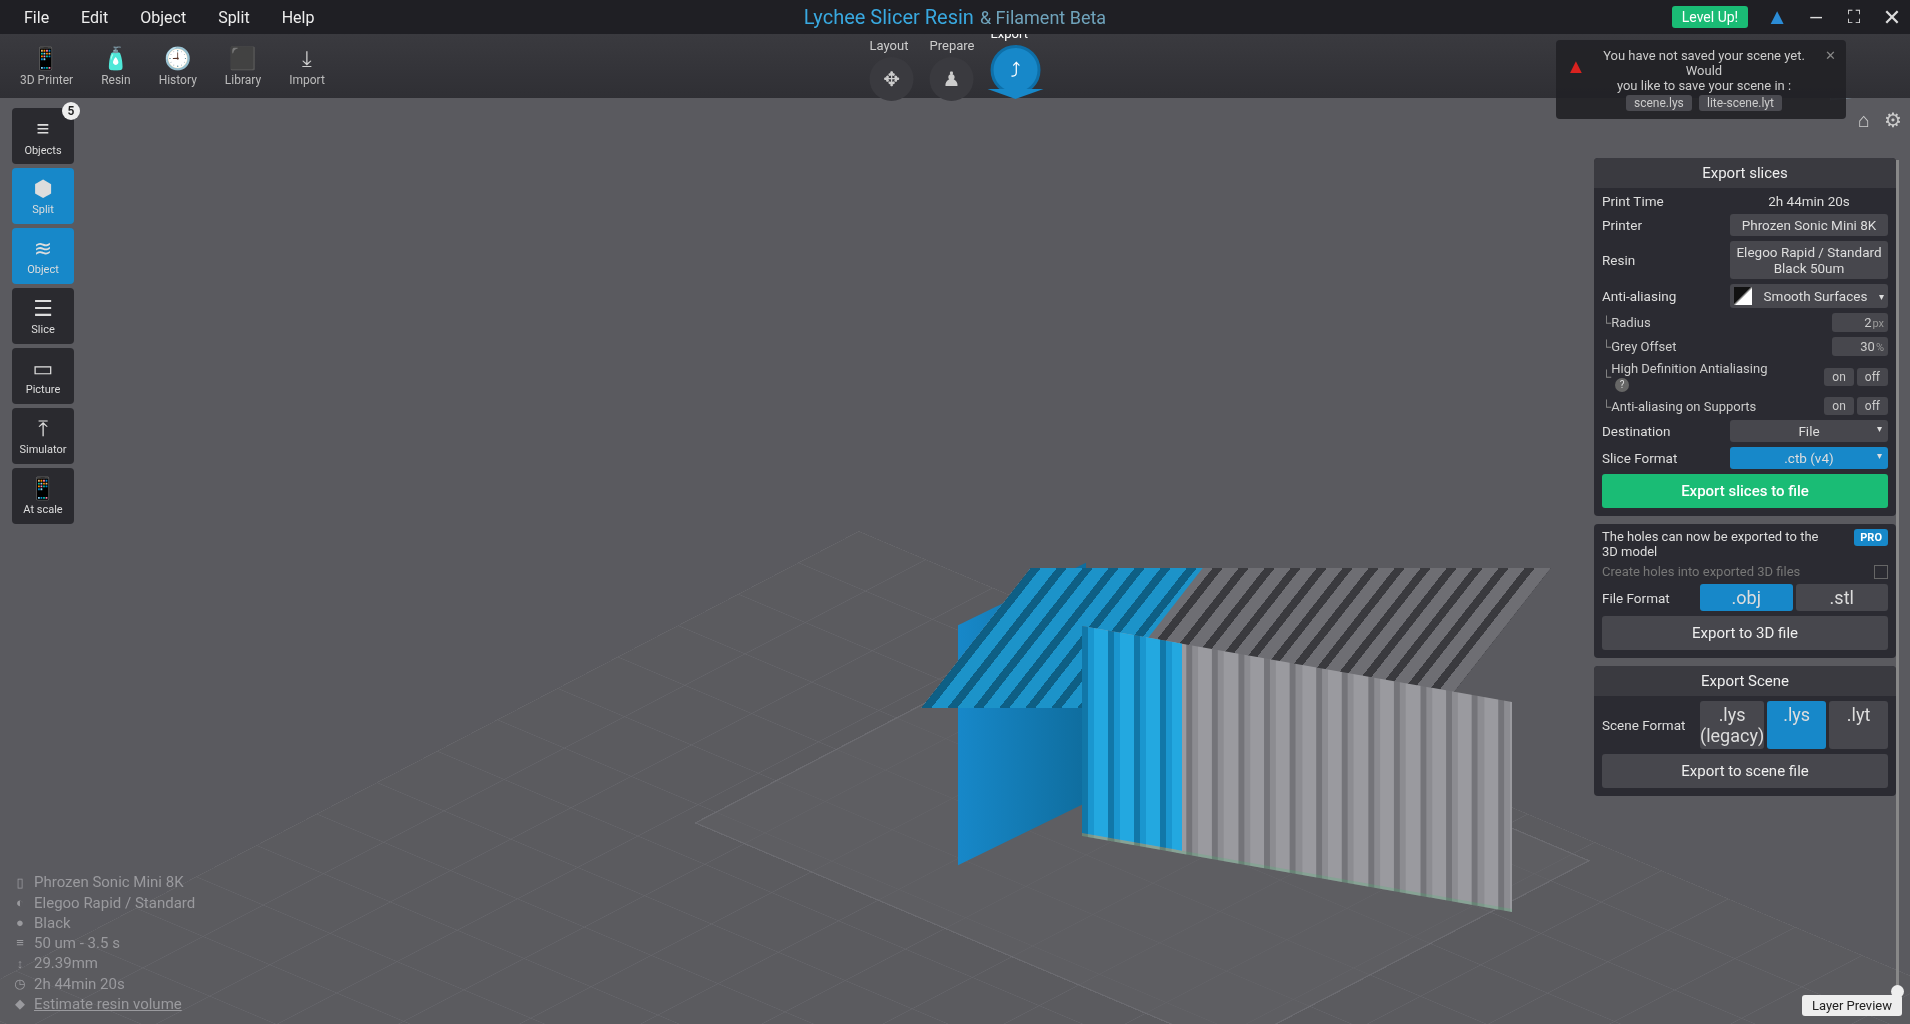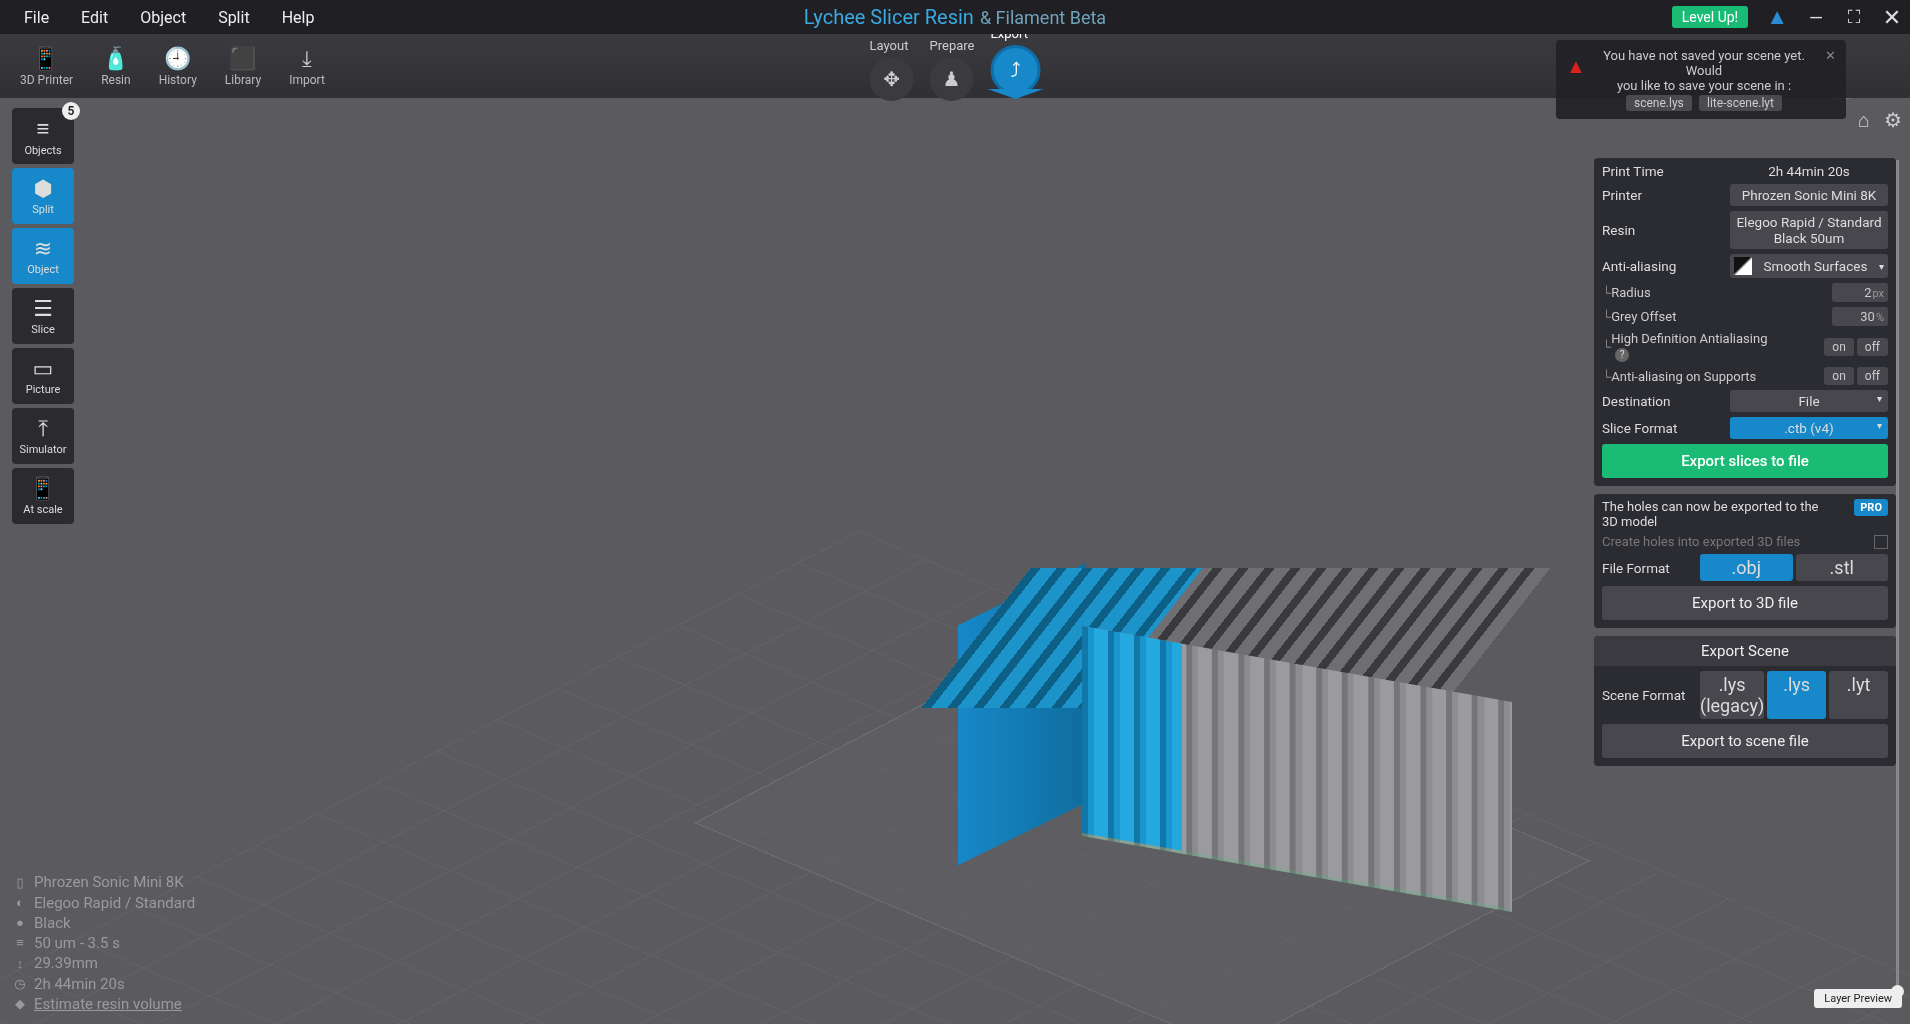--- a/index.html
+++ b/index.html
@@ -90,21 +90,21 @@
 .opt.sel { background:#1788c9; }
 .pro { background:#1788c9; color:#fff; font-size:11px; font-weight:700; padding:2px 6px; border-radius:3px; }
 .cbrow { display:flex; align-items:center; font-size:13px; color:#777; gap:4px; }
 .cb { width:14px; height:14px; border:1px solid #666; margin-left:auto; }
 .help { display:inline-block; width:14px; height:14px; border-radius:50%; background:#666; color:#ddd; font-size:10px; text-align:center; line-height:14px; margin-left:4px; }
 
 
 .vslider { position:absolute; right:8px; top:160px; bottom:26px; width:8px; z-index:40; }
 .vslider .trk { position:absolute; top:0; bottom:0; left:2px; width:3px; background:#888; }
 .vslider .hnd { position:absolute; bottom:0; left:-3px; width:13px; height:13px; border-radius:50%; background:#eee; }
-.layerPrev { position:absolute; bottom:16px; right:8px; background:#eee; color:#222; font-size:11px; padding:3px 10px; border-radius:3px; z-index:60; }
+.layerPrev { position:absolute; bottom:8px; right:8px; background:#eee; color:#222; font-size:13px; padding:3px 10px; border-radius:3px; z-index:60; }
 
 
 .scene { position:absolute; top:98px; left:0; right:0; bottom:0; overflow:hidden; }
 .floor { position:absolute; left:50%; top:50%; width:2600px; height:2600px; transform:translate(-50%,-18%) rotateX(62deg) rotateZ(42deg); background:
  linear-gradient(#6e6e73 1px,transparent 1px) 0 0/90px 90px,
  linear-gradient(90deg,#6e6e73 1px,transparent 1px) 0 0/90px 90px,
  #5a5a5f; opacity:.55; }
 .plate { position:absolute; left:50%; top:50%; width:720px; height:540px; transform:translate(-24%,2%) rotateX(62deg) rotateZ(42deg); background:#5f5f64; border:2px solid #7a7a80; opacity:.5; }
 .model { position:absolute; left:960px; top:470px; width:560px; height:340px; }
 .mtop { position:absolute; top:0; left:16px; width:520px; height:140px; transform:skewX(-38deg); background:repeating-linear-gradient(90deg,#3a3a3e 0 10px,#6e6e73 10px 26px); }
@@ -265,20 +265,21 @@
       <span>2h 44min 20s</span>
     </div>
   <div class="row">
       <span class="ic">◆</span>
       <span class="est">Estimate resin volume</span>
     </div>
 </div>
 
 <div class="rpanel">
   <div class="card">
+    <div class="hdr">Export slices</div>
     <div class="body">
       <div class="krow">
           <div class="k">Print Time</div>
           <div class="vplain">2h 44min 20s</div>
         </div>
       <div class="krow">
           <div class="k">Printer</div>
           <div class="v">Phrozen Sonic Mini 8K</div>
         </div>
       <div class="krow">

